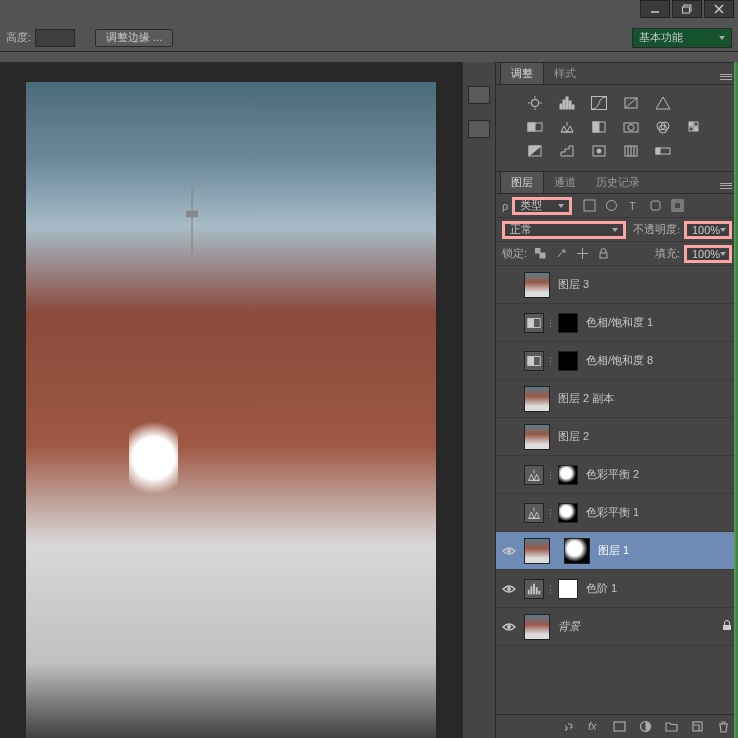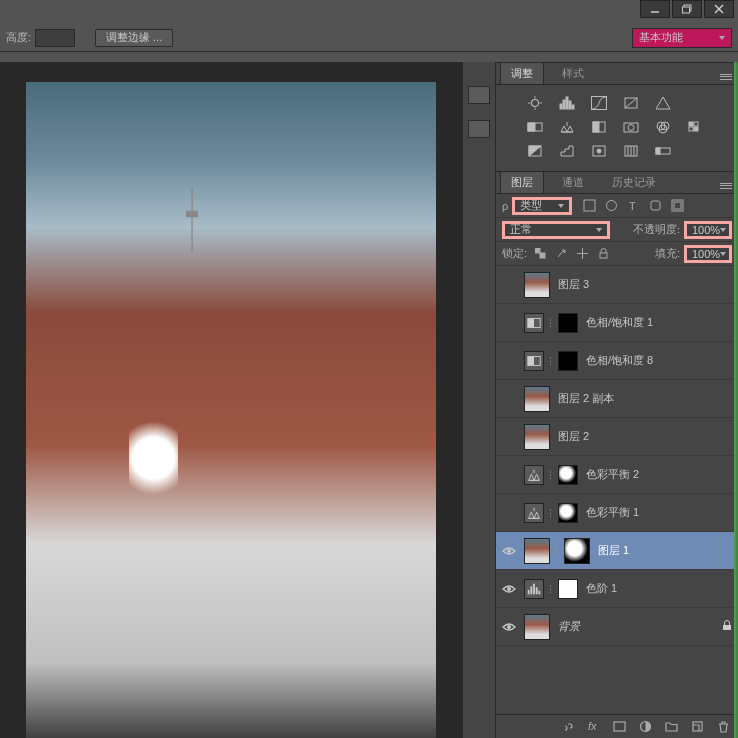--- a/index.html
+++ b/index.html
@@ -6,47 +6,47 @@
 body { background: #535353; color: #c8c8c8; width: 738px; height: 738px; overflow: hidden; position: relative; }
 
 .window-controls { position: absolute; top: 0; right: 0; height: 22px; display: flex; gap: 2px; padding-right: 4px; }
 .wc-btn { width: 30px; height: 18px; background: #3a3a3a; border: 1px solid #222; display: flex; align-items: center; justify-content: center; cursor: pointer; }
 .wc-btn svg { width: 10px; height: 10px; }
 
 .top-bar { position: absolute; top: 24px; left: 0; right: 0; height: 28px; display: flex; align-items: center; padding: 0 6px; border-bottom: 1px solid #2a2a2a; }
 .opt-label { color: #b8b8b8; margin-right: 4px; }
 .opt-input { width: 40px; height: 18px; background: #3e3e3e; border: 1px solid #2a2a2a; }
 .opt-btn { margin-left: 20px; height: 18px; padding: 0 10px; background: #5a5a5a; border: 1px solid #2a2a2a; color: #c8c8c8; border-radius: 2px; cursor: pointer; display: flex; align-items: center; }
-.workspace-select { margin-left: auto; width: 100px; height: 20px; background: #be185d; border: 1px solid #2a2a2a; display: flex; align-items: center; padding: 0 6px; cursor: pointer; justify-content: space-between; }
+.workspace-select { margin-left: auto; width: 100px; height: 20px; background: #14532d; border: 1px solid #2a2a2a; display: flex; align-items: center; padding: 0 6px; cursor: pointer; justify-content: space-between; }
 
 .canvas-area { position: absolute; top: 62px; left: 0; width: 462px; bottom: 0; background: #282828; display: flex; align-items: flex-start; justify-content: center; padding-top: 20px; }
 .canvas-image { width: 410px; height: 660px; background: linear-gradient(180deg,#4a6b7a 0%,#6d8a9c 12%,#a8bcc8 22%,#8a4a3c 35%,#9e5844 55%,#d8d8d8 70%,#c0c0c0 88%,#3a3a3a 100%); position: relative; overflow: hidden; }
 .canvas-image::before { content:""; position:absolute; top:16%; left:39%; width:3%; height:10%; background:#888; clip-path: polygon(45% 0,55% 0,55% 35%,100% 35%,100% 45%,55% 45%,55% 100%,45% 100%,45% 45%,0 45%,0 35%,45% 35%); }
 .canvas-image::after { content:""; position:absolute; bottom:36%; left:25%; width:12%; height:14%; background: radial-gradient(circle,#fff 40%,transparent 70%);}
 
 .right-col { position: absolute; top: 62px; left: 462px; width: 34px; bottom: 0; background: #454545; border-left: 1px solid #2a2a2a; border-right: 1px solid #2a2a2a; display: flex; flex-direction: column; align-items: center; padding-top: 24px; gap: 16px; }
 .rc-btn { width: 22px; height: 18px; background: #5a5a5a; border: 1px solid #2a2a2a; cursor: pointer; }
 
 .panels { position: absolute; top: 62px; left: 496px; right: 0; bottom: 0; background: #454545; display: flex; flex-direction: column; border-top: 1px solid #2a2a2a; }
 
 .adj-panel { border-bottom: 1px solid #2a2a2a; }
-.panel-tabs { height: 22px; display: flex; align-items: flex-end; border-bottom: 1px solid #2a2a2a; padding-left: 4px; gap: 8px; }
+.panel-tabs { height: 22px; display: flex; align-items: flex-end; border-bottom: 1px solid #2a2a2a; padding-left: 4px; }
 .tab { padding: 3px 10px; color: #999; cursor: pointer; }
 .tab.active { background: #535353; color: #d8d8d8; border: 1px solid #2a2a2a; border-bottom: none; }
 .panel-menu { margin-left: auto; width: 16px; height: 14px; margin-right: 4px; cursor: pointer; display: flex; flex-direction: column; justify-content: space-around; padding: 3px 2px; }
 .panel-menu span { height: 1px; background: #aaa; }
 .adj-body { padding: 6px 0 8px 6px; }
 .adj-row { display: flex; gap: 14px; padding: 4px 0 4px 24px; }
 .adj-icon { width: 18px; height: 16px; cursor: pointer; display: flex; align-items: center; justify-content: center; }
 .adj-icon svg { width: 16px; height: 14px; fill: #bbb; stroke: #bbb; }
 
 .layers-panel { flex: 1; display: flex; flex-direction: column; min-height: 0; justify-content: space-between; }
 .lp-row { height: 24px; display: flex; align-items: center; padding: 0 6px; gap: 4px; border-bottom: 1px solid #383838; }
 .lp-select { height: 18px; background: #3e3e3e; border: 3px solid #fca5a5; display: flex; align-items: center; padding: 0 5px; cursor: pointer; justify-content: space-between; }
-.sel-kind { width: 60px; } .sel-blend { width: 108px; } .sel-opa { width: 48px; }
+.sel-kind { width: 60px; } .sel-blend { width: 124px; } .sel-opa { width: 48px; }
 .lp-label { color: #b0b0b0; }
 .filter-icons { display: flex; gap: 8px; margin-left: 6px; }
 .fi { width: 14px; height: 14px; cursor: pointer; display:flex;align-items:center;justify-content:center; }
 .fi svg { width:13px; height:13px; stroke:#aaa; fill:none; }
 .lock-icons { display: flex; gap: 7px; margin-left: 2px; }
 .lock-icons .fi svg { width:11px;height:11px; }
 
 .layer-list { flex: 1; overflow-y: auto; background: #454545; }
 .layer-item { height: 38px; display: flex; align-items: center; border-bottom: 1px solid #3a3a3a; padding-right: 6px; }
 .layer-item.selected { background: #6d8bb5; color: #fff; }

